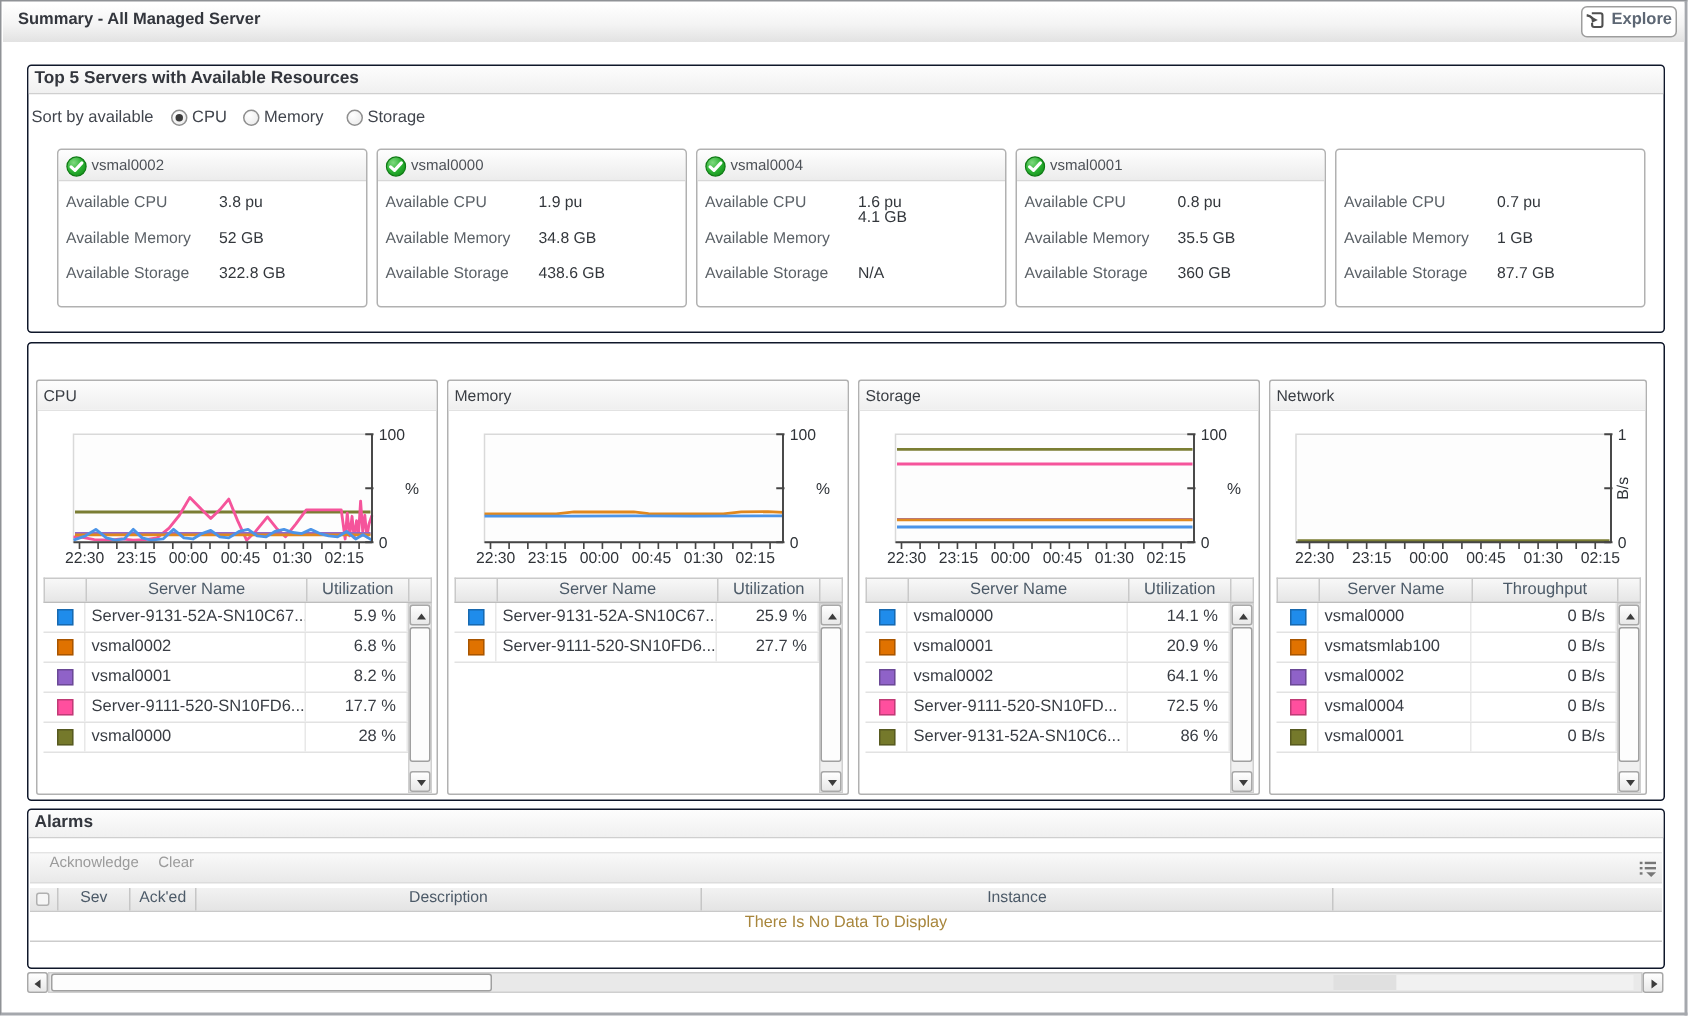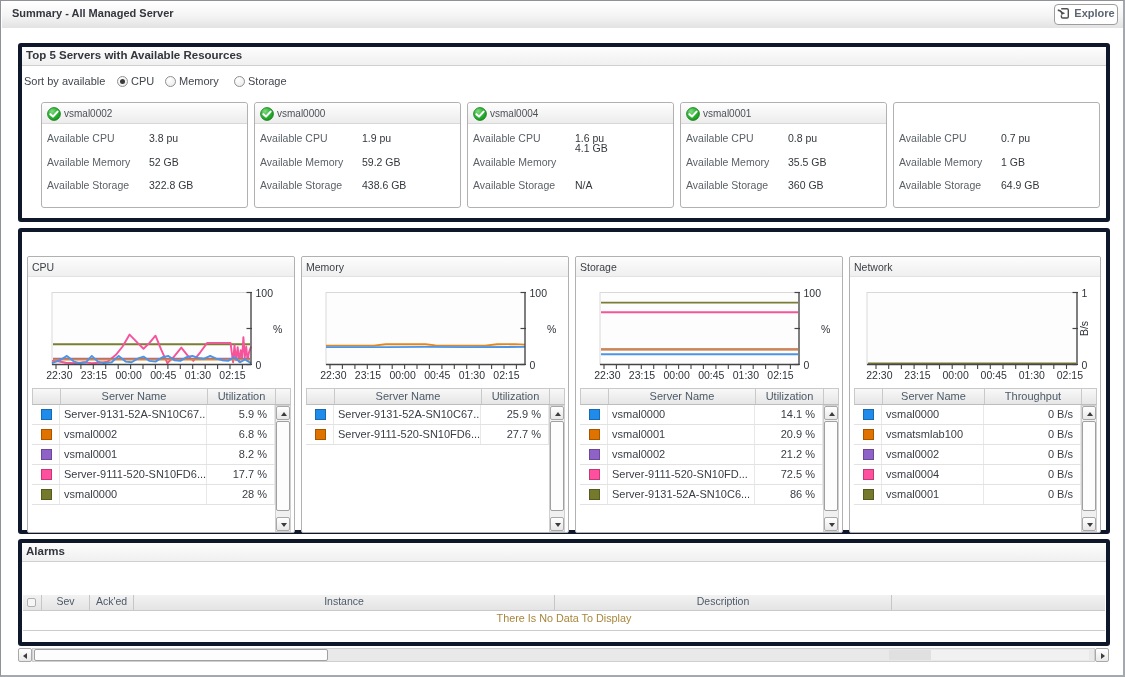--- a/index.html
+++ b/index.html
@@ -1,19 +1,19 @@
 <!DOCTYPE html>
 <html><head><meta charset="utf-8"><style>
 *{margin:0;padding:0;box-sizing:border-box}
 html,body{width:1125px;height:677px;overflow:hidden}
 body{font-family:"Liberation Sans",sans-serif;background:#fff;position:relative;border:1px solid #8f9296;border-right:2px solid #a5a8ad;border-bottom:2px solid #a5a8ad}
 .titlebar{position:absolute;left:1px;top:1px;width:1121px;height:26px;background:linear-gradient(#ffffff,#f4f4f4 55%,#e2e2e2);}
 .title{position:absolute;left:10px;top:5px;font-size:11px;font-weight:bold;color:#33363d}
 .explorebtn{position:absolute;left:1053px;top:3px;width:64px;height:21px;background:#fff;border:1px solid #9d9d9d;border-radius:4px;display:flex;align-items:center;justify-content:center;font-size:11px;font-weight:bold;color:#5d6774;padding-bottom:3px}
-.sect{position:absolute;background:#fff;border:4px solid #0f172a;border-radius:3px}
+.sect{position:absolute;background:#fff;border:1px solid #0f172a;border-radius:3px}
 .secthead{position:absolute;left:0;top:0;right:0;height:19px;background:linear-gradient(#fdfdfd,#f0f0f0);border-bottom:1px solid #cfcfcf;border-radius:3px 3px 0 0}
 .secthead span{position:absolute;left:4px;top:2px;font-size:11.5px;font-weight:bold;color:#33363d}
 .radio{position:absolute;width:11px;height:11px;border:1px solid #8f8f8f;border-radius:50%;background:radial-gradient(circle at 35% 30%,#fff,#e8e8e8)}
 .rdot{position:absolute;left:2px;top:2px;width:5px;height:5px;border-radius:50%;background:#3a3a3a}
 .card{position:absolute;width:207px;height:106px;border:1px solid #b1b1b1;border-radius:3px;background:#fff}
 .cardhead{position:absolute;left:0;top:0;right:0;height:21px;background:linear-gradient(#fefefe,#ececec);border-bottom:1px solid #d8d8d8;border-radius:3px 3px 0 0}
 .cardname{position:absolute;left:22px;top:5px;font-size:10px;color:#4d5157}
 .clab{position:absolute;left:5px;font-size:10.5px;color:#5b6167;width:100px}
 .cval{position:absolute;left:107px;font-size:10.5px;color:#33373c}
 .panel{position:absolute;border:1px solid #b1b1b1;border-radius:2px;background:#fff}
@@ -104,21 +104,21 @@
             </radialGradient>
           </defs>
 <circle cx="7" cy="7" r="6.4" fill="url(#gg1)" stroke="#0f7a14" stroke-width="0.8"></circle>
 <path d="M3.4 7.2 L6 9.6 L10.6 4.6" fill="none" stroke="#fff" stroke-width="2.1" stroke-linecap="round" stroke-linejoin="round"></path>
 </svg>
         <span class="cardname">vsmal0000</span>
       </div>
       <div class="clab" style="top:29.0px">Available CPU</div>
       <div class="cval" style="top:29.0px">1.9 pu</div>
       <div class="clab" style="top:52.7px">Available Memory</div>
-      <div class="cval" style="top:52.7px">59.2 GB</div>
+      <div class="cval" style="top:52.7px">34.8 GB</div>
       <div class="clab" style="top:76.4px">Available Storage</div>
       <div class="cval" style="top:76.4px">438.6 GB</div>
     </div>
     <div class="card" style="left:445px;top:55px">
       <div class="cardhead">
         <svg width="14" height="14" viewBox="0 0 14 14" style="position:absolute;left:5px;top:4px">
 <defs>
             <radialGradient id="gg2" cx="0.35" cy="0.3" r="0.8">
               <stop offset="0" stop-color="#7fd97f"></stop>
               <stop offset="0.55" stop-color="#2cb234"></stop>
@@ -158,21 +158,21 @@
       <div class="cval" style="top:52.7px">35.5 GB</div>
       <div class="clab" style="top:76.4px">Available Storage</div>
       <div class="cval" style="top:76.4px">360 GB</div>
     </div>
     <div class="card" style="left:871px;top:55px">
       <div class="clab" style="top:29.0px">Available CPU</div>
       <div class="cval" style="top:29.0px">0.7 pu</div>
       <div class="clab" style="top:52.7px">Available Memory</div>
       <div class="cval" style="top:52.7px">1 GB</div>
       <div class="clab" style="top:76.4px">Available Storage</div>
-      <div class="cval" style="top:76.4px">64.9 GB</div>
+      <div class="cval" style="top:76.4px">87.7 GB</div>
     </div>
   </div>
 <div class="sect" style="left:17px;top:227px;width:1092px;height:306px">
     <div class="panel" style="left:5px;top:24px;width:268px;height:277px">
       <div class="panelhead">CPU</div>
       <div style="position:absolute;left:0;top:0;width:266px;height:132px">
         <svg width="266" height="132" style="position:absolute;left:0;top:0">
           <rect x="24" y="35.5" width="199" height="72.0" fill="#fdfdfd" stroke="#d9d9d9" stroke-width="1"></rect>
           <polyline points="25.0,87.3 222.0,87.3" fill="none" stroke="#7a7d33" stroke-width="1.9" stroke-linejoin="round"></polyline>
           <polyline points="24.0,103.9 30.0,104.3 37.9,105.7 47.9,106.1 55.8,105.3 63.8,106.1 71.8,105.7 79.7,104.6 87.7,98.1 94.6,89.5 101.6,77.6 109.6,85.9 115.5,91.7 121.5,85.9 127.5,78.7 133.4,93.1 139.4,106.1 145.4,100.3 153.3,90.6 159.3,98.1 165.3,103.9 172.3,95.3 179.2,85.9 191.2,85.9 202.5,85.9 205.1,105.3 206.5,88.1 208.1,103.2 209.7,90.2 211.1,104.6 212.7,93.1 214.0,102.5 215.4,80.1 216.8,100.3 218.2,89.5 219.6,103.9 221.0,95.3 223.0,89.5" fill="none" stroke="#f5549b" stroke-width="1.9" stroke-linejoin="round"></polyline>
@@ -396,21 +396,21 @@
             <div class="swb" style="background:#e07200"></div>
           </div>
           <div class="ptc nm" style="width:147px">vsmal0001</div>
           <div class="ptc vl" style="width:68px">20.9 %</div>
         </div>
         <div class="ptrow">
           <div class="ptc sw">
             <div class="swb" style="background:#8f62c8"></div>
           </div>
           <div class="ptc nm" style="width:147px">vsmal0002</div>
-          <div class="ptc vl" style="width:68px">21.2 %</div>
+          <div class="ptc vl" style="width:68px">64.1 %</div>
         </div>
         <div class="ptrow">
           <div class="ptc sw">
             <div class="swb" style="background:#ff4f9e"></div>
           </div>
           <div class="ptc nm" style="width:147px">Server-9111-520-SN10FD...</div>
           <div class="ptc vl" style="width:68px">72.5 %</div>
         </div>
         <div class="ptrow">
           <div class="ptc sw">
@@ -519,28 +519,37 @@
 <div class="sbtn" style="bottom:0">
           <div class="tri-dn"></div>
         </div>
       </div>
     </div>
   </div>
 <div class="sect" style="left:17px;top:538px;width:1092px;height:107px">
     <div class="secthead">
       <span>Alarms</span>
     </div>
+    <div class="toolbar"><span style="margin-left:13px">Acknowledge</span><span style="margin-left:13px">Clear</span>
+<svg width="11" height="11" viewBox="0 0 11 11" style="position:absolute;right:4px;top:5px">
+<rect x="0" y="0.5" width="2" height="1.6" fill="#777"></rect>
+        <rect x="3.5" y="0.5" width="7.5" height="1.6" fill="#777"></rect>
+<rect x="0" y="4" width="2" height="1.6" fill="#777"></rect>
+        <rect x="3.5" y="4" width="7.5" height="1.6" fill="#777"></rect>
+<rect x="0" y="7.5" width="2" height="1.6" fill="#777"></rect>
+        <path d="M4.5 7.5 h6.5 l-3.2 3.2 z" fill="#777"></path>
+</svg></div>
     <div class="ahead">
 <div class="ath" style="width:19px">
         <div class="cb"></div>
       </div>
 <div class="ath" style="width:48px">Sev</div>
 <div class="ath" style="width:44px">Ack'ed</div>
+<div class="ath" style="width:337px">Description</div>
 <div class="ath" style="width:421px">Instance</div>
-<div class="ath" style="width:337px">Description</div>
 <div class="ath" style="flex:1;border-right:none"></div>
 </div>
 <div class="nodata">There Is No Data To Display</div>
   </div>
 <div class="hsb">
 <div class="hbtn" style="left:0">
       <div class="tri-l"></div>
     </div>
 <div class="htrack">
       <div class="hthumb"></div>

